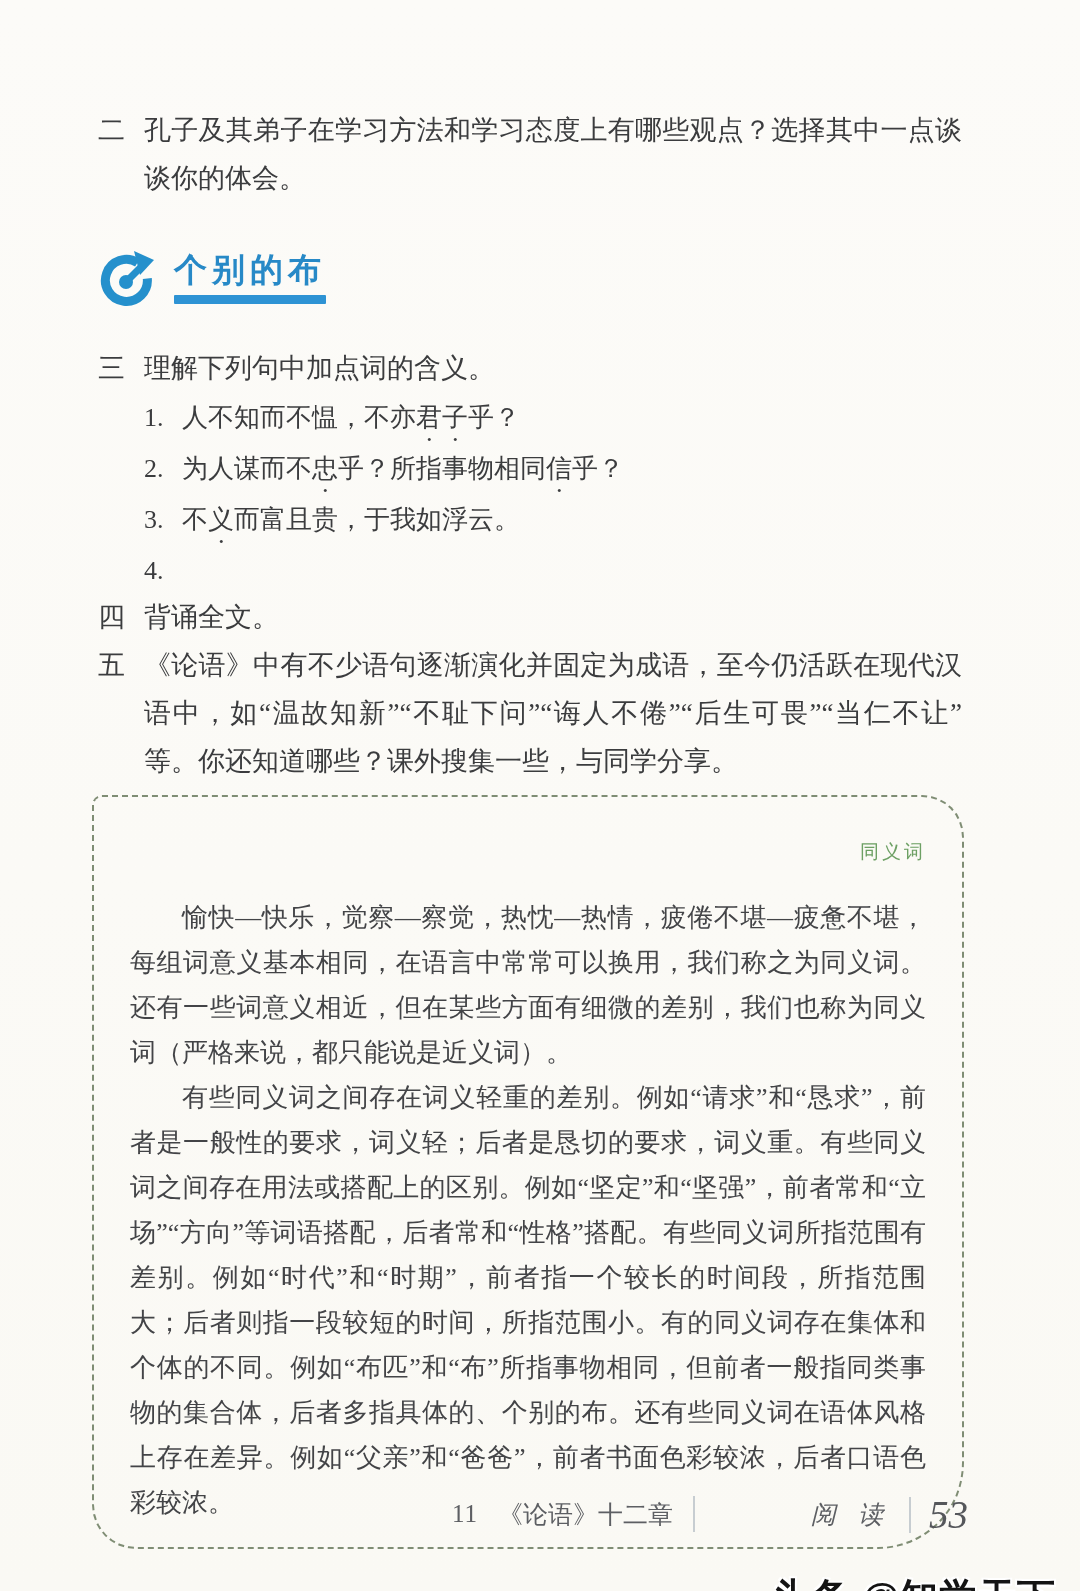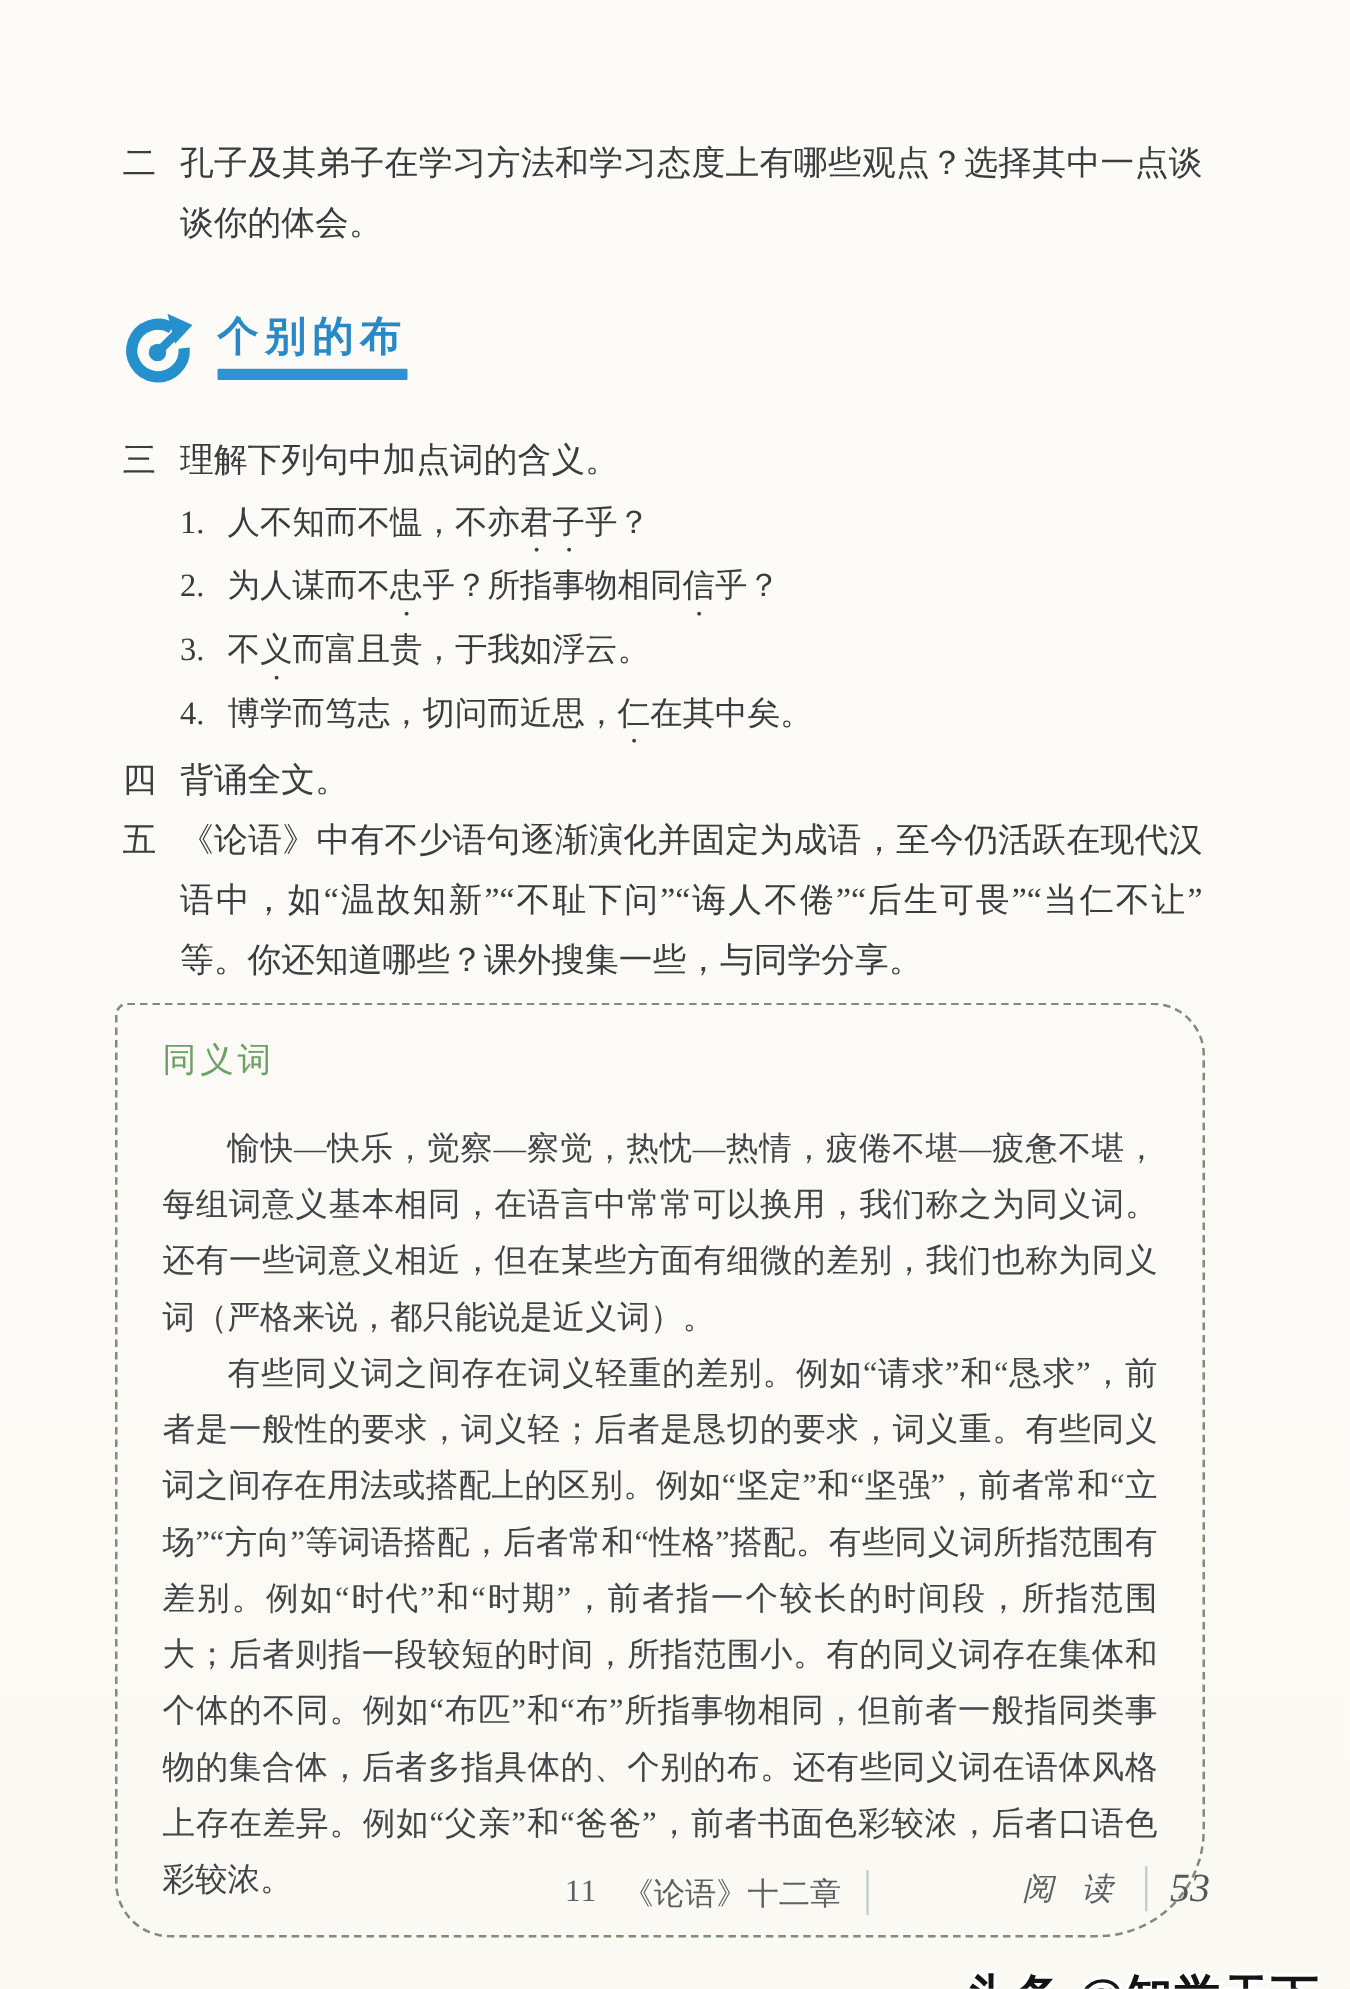--- a/index.html
+++ b/index.html
@@ -39,37 +39,37 @@
   }
 
   
   .note-box{
     margin:10px 0 0 -6px;
     width:796px;
     border:2px dashed #7f8d74;
     border-radius:10px 42px 86px 44px;
     padding:26px 36px 22px 36px;
   }
-  .note-title{text-align:left;font-size:27px;letter-spacing:3px;color:#6da064;margin:0 0 30px 0;}
+  .note-title{text-align:right;font-size:19px;letter-spacing:3px;color:#6da064;margin:16px 0 30px 0;}
   .note-p{font-size:26px;line-height:45px;text-align:justify;text-indent:2em;color:#434447;margin:0;}
 
   
   .footer-left{
     position:absolute;left:452px;top:1496px;
     display:flex;align-items:center;gap:20px;
     font-size:25px;color:#5d5f63;
   }
   .footer-left .lesson-no{letter-spacing:1px;}
   .vrule{width:2px;height:36px;background:#c7cdd1;}
   .footer-right{
     position:absolute;right:112px;top:1492px;
     display:flex;align-items:center;gap:18px;color:#5d5f63;font-style:italic;
   }
   .footer-right .section-label{font-size:25px;letter-spacing:8px;}
-  .footer-right .page-no{font-size:32px;color:#55575b;}
+  .footer-right .page-no{font-size:39px;color:#55575b;}
 
   
   .watermark{
     position:absolute;right:24px;top:1572px;
     font-family:"Liberation Sans","DejaVu Sans",sans-serif;
     font-size:38px;font-weight:bold;letter-spacing:1px;color:#141414;
     text-shadow:-2px -2px 0 #fff,2px -2px 0 #fff,-2px 2px 0 #fff,2px 2px 0 #fff,0 3px 2px #fff;
   }
 </style>
 </head>
@@ -108,21 +108,20 @@
       <div class="sub-item">
         <div class="sub-num">2.</div>
         <div class="sub-text"><span>为人谋而不</span><span class="emph">忠</span><span>乎？所指事物相同</span><span class="emph">信</span><span>乎？</span></div>
       </div>
       <div class="sub-item">
         <div class="sub-num">3.</div>
         <div class="sub-text"><span>不</span><span class="emph">义</span><span>而富且贵，于我如浮云。</span></div>
       </div>
       <div class="sub-item">
         <div class="sub-num">4.</div>
-        <div class="sub-text"><span>博学而笃志，切问而近思，</span><span class="emph">仁</span><span>在其中矣。</span></div>
       </div>
     </div>
 
     <div class="q-row">
       <div class="q-num">四</div>
       <div class="q-text">背诵全文。</div>
     </div>
 
     <div class="q-row">
       <div class="q-num">五</div>

